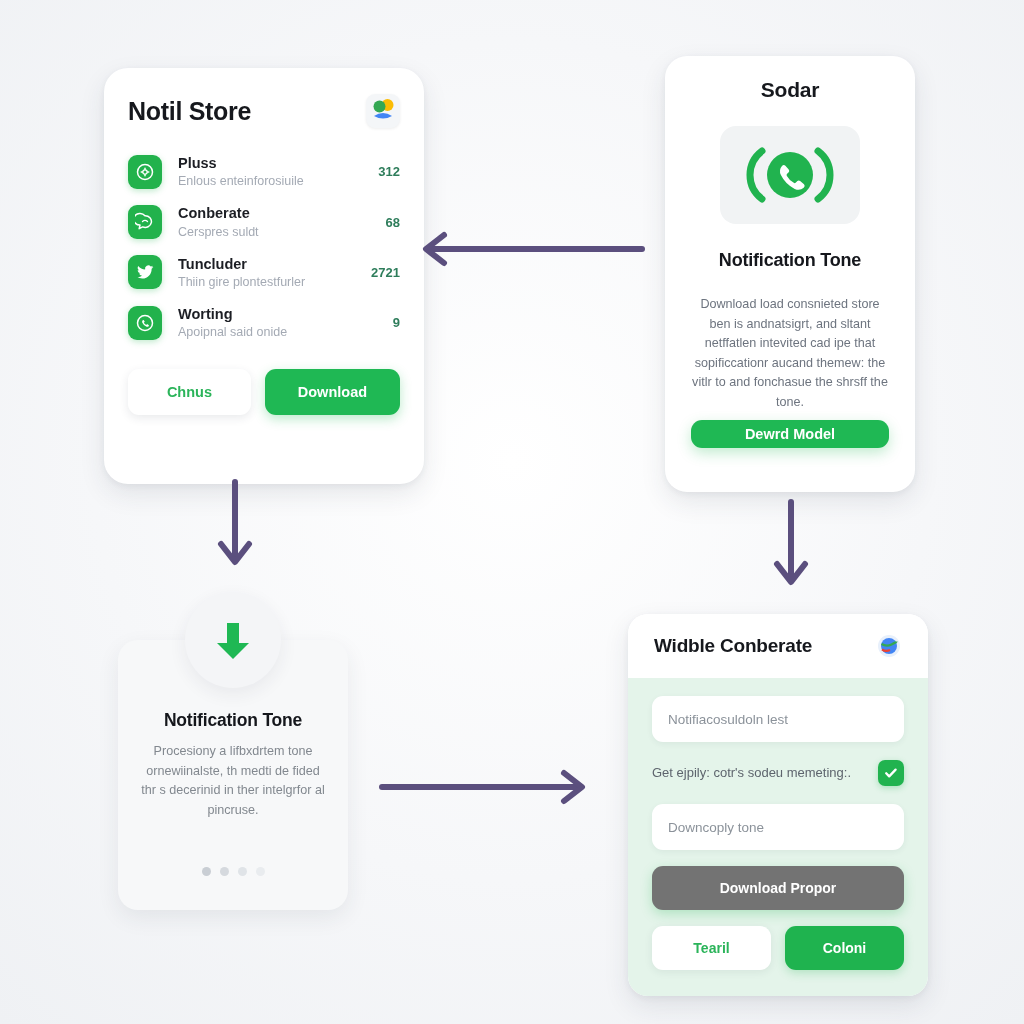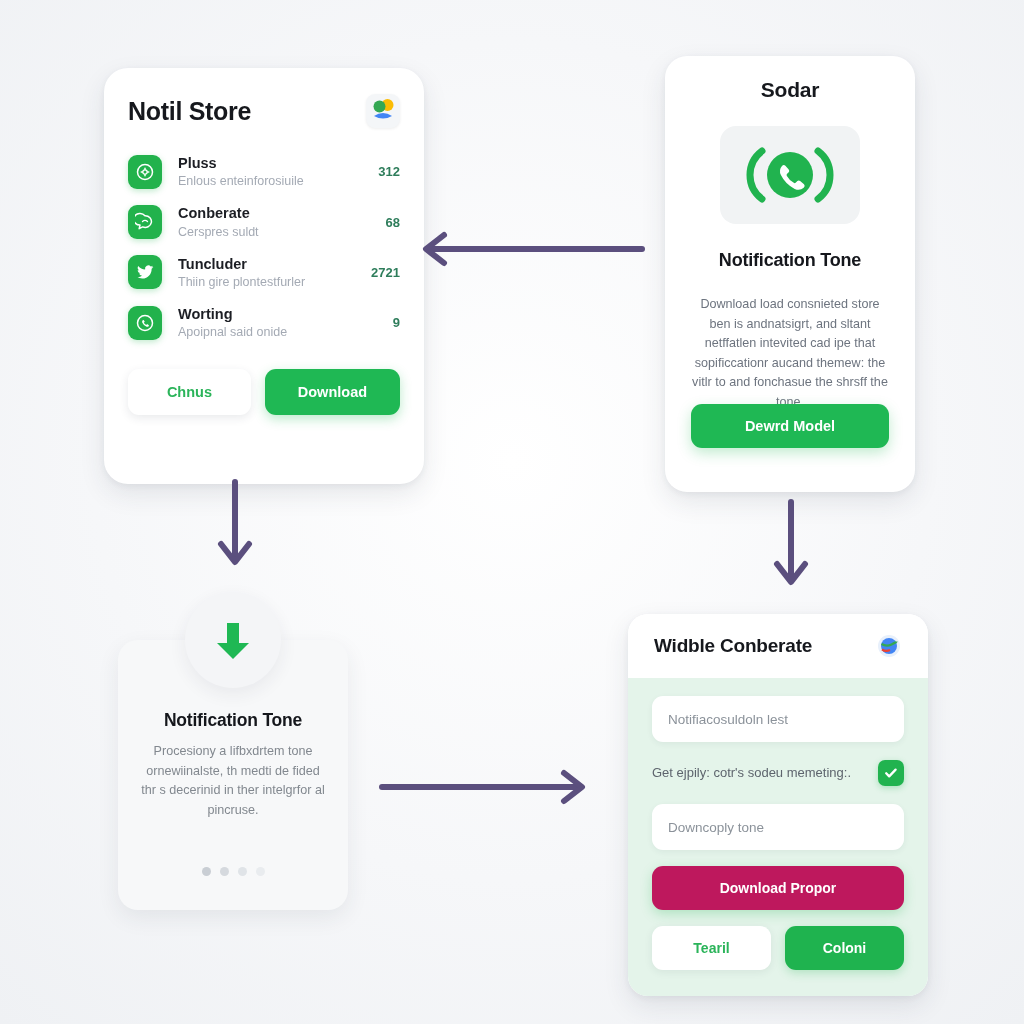--- a/index.html
+++ b/index.html
@@ -124,21 +124,21 @@
     letter-spacing: -.2px;
   }
   .sodar-body {
     margin-top: 24px;
     font-size: 12.6px; line-height: 1.55; color: #6d747f;
     padding: 0 2px;
   }
   .sodar-btn {
     position: absolute;
     left: 26px; right: 26px; bottom: 44px;
-    height: 44px;
+    height: 28px;
     background: #1fb854; color: #fff;
     border: none; border-radius: 11px; cursor: pointer;
     font-family: inherit; font-size: 14.5px; font-weight: 600;
     box-shadow: 0 5px 14px rgba(31,184,84,.28);
   }
 
   
   #card-tone {
     left: 118px; top: 640px;
     width: 230px; height: 270px;
@@ -214,21 +214,21 @@
     font-size: 13px; line-height: 1.5; color: #5d646d;
   }
   .checkbox {
     width: 26px; height: 26px; border-radius: 7px;
     background: #21b34f; flex: 0 0 auto;
     display: flex; align-items: center; justify-content: center;
     box-shadow: 0 2px 6px rgba(33,179,79,.30);
   }
   .widget-primary {
     margin-top: 16px; width: 100%; height: 44px;
-    background: #be185d; color: #fff;
+    background: #737373; color: #fff;
     border: none; border-radius: 11px; cursor: pointer;
     font-family: inherit; font-size: 14px; font-weight: 600;
     box-shadow: 0 4px 12px rgba(31,179,79,.26);
   }
   .widget-footer {
     display: flex; gap: 14px; margin-top: 16px;
   }
   .wf-ghost {
     flex: 1 1 0; height: 44px;
     background: #ffffff; color: #2bb45a;

